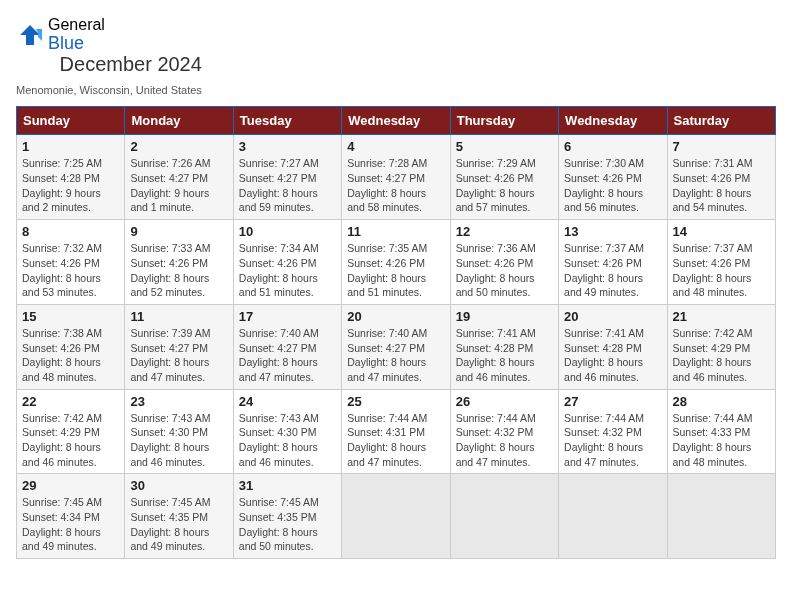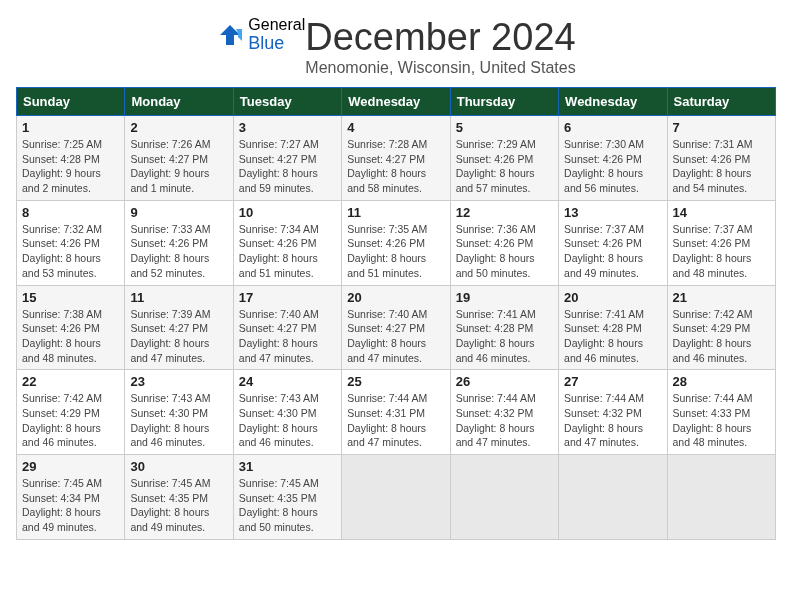--- a/index.html
+++ b/index.html
@@ -5,23 +5,24 @@
     * { box-sizing: border-box; margin: 0; padding: 0; }
     body {
       font-family: Arial, sans-serif;
       background: #fff;
       width: 792px;
       min-height: 612px;
       padding: 16px;
     }
     .header {
       display: flex;
-      justify-content: center;
+      justify-content: space-between;
       align-items: flex-start;
       margin-bottom: 10px;
+      flex-direction: column;
     }
     .logo {
       display: flex;
       align-items: center;
       gap: 4px;
     }
     .logo-text {
       display: flex;
       flex-direction: column;
       line-height: 1.1;
@@ -32,35 +33,36 @@
       color: #1565c0;
     }
     .logo-icon {
       width: 28px;
       height: 28px;
     }
     .title-block {
       text-align: right;
     }
     .main-title {
-      font-size: 38px;
+      font-size: 20px;
       font-weight: normal;
       color: #333;
     }
     .subtitle {
-      font-size: 16px;
+      font-size: 11px;
       color: #555;
+      margin-top: 8px;
     }
     table {
       width: 100%;
       border-collapse: collapse;
       font-size: 11px;
     }
     thead tr th {
-      background: #14532d;
+      background: #7f1d1d;
       color: #fff;
       padding: 6px 6px;
       text-align: left;
       font-size: 13px;
       font-weight: bold;
       border: 1px solid #1565c0;
     }
     tbody tr td {
       border: 1px solid #ccc;
       padding: 4px 5px;

